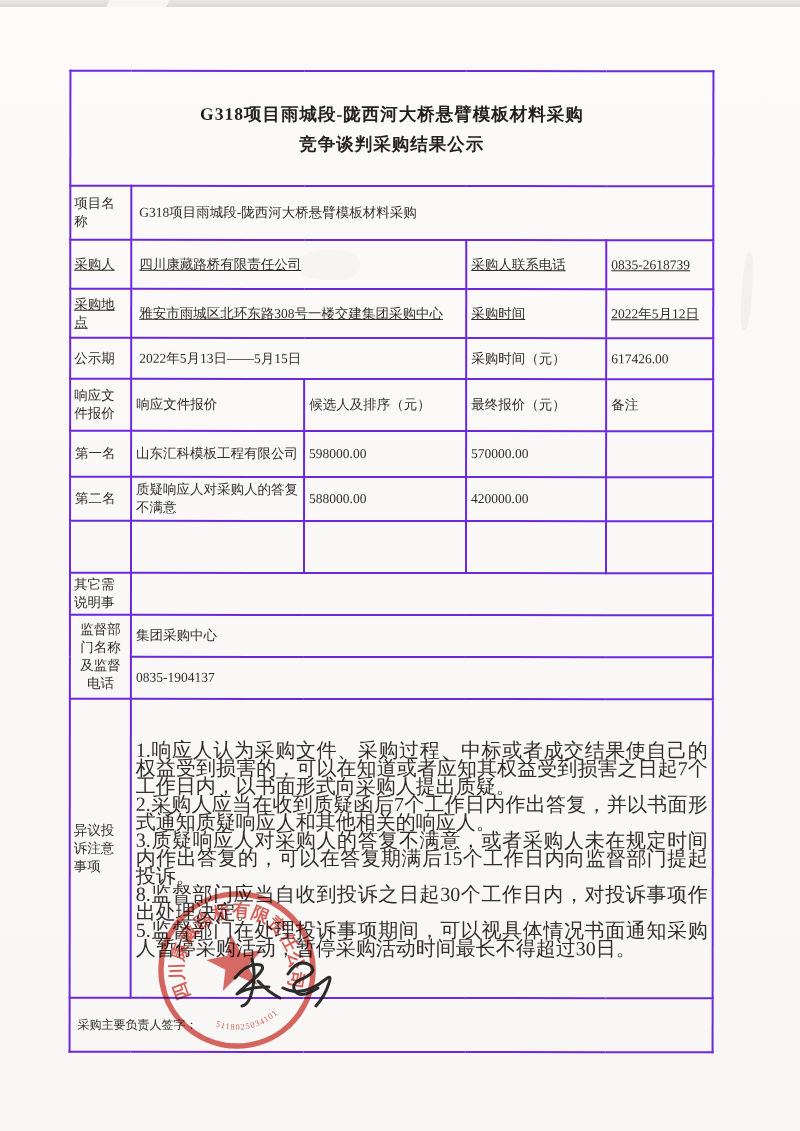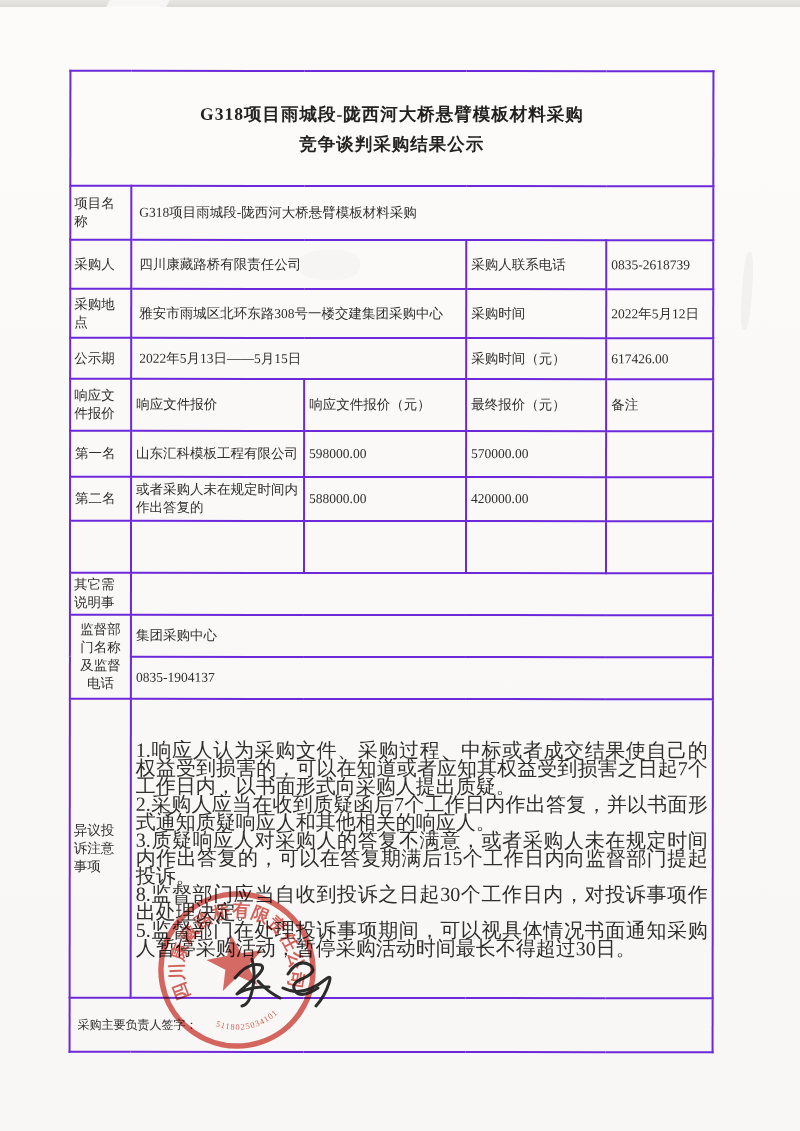--- a/index.html
+++ b/index.html
@@ -33,21 +33,21 @@
     font-size:13.5px;line-height:18px;
     padding:2px 4px;vertical-align:middle;
     overflow:hidden;
   }
   .title-cell{height:109px;text-align:center;vertical-align:middle;}
   .title-line{font-size:17.5px;font-weight:bold;letter-spacing:1px;line-height:30px;color:#222;}
   td.lab{padding-left:3px;}
   td.lab-c{text-align:center;}
   td.val{padding-left:7px;}
   td.c{}
-  tr.h50 td{height:48px;} tr.h45 td{height:43px;} tr.h37 td{height:35px;margin-top:16px;}
+  tr.h50 td{height:48px;} tr.h45 td{height:43px;text-decoration:underline;} tr.h37 td{height:35px;margin-top:16px;}
   tr.h48 td{height:46px;} tr.h42 td{height:40px;margin-left:48px;} tr.h40 td{height:38px;} tr.h34 td{height:32px;} tr.h38 td{height:36px;}
   tr.obj-row td{height:293px;vertical-align:middle;}
   tr.sig-row td{height:48px;}
   .obj-text{padding:0 4px;}
   .obj-text div{font-size:20px;line-height:18px;text-align:justify;}
   .sig-label{font-size:12px;padding-left:3px;}
   .stamp{position:absolute;left:147px;top:880px;width:180px;height:180px;
     mix-blend-mode:multiply;opacity:0.9;transform:rotate(-10deg);}
   .signature{position:absolute;left:228px;top:948px;width:120px;height:76px;}
   .num{font-family:"Liberation Serif","DejaVu Serif",serif;}
@@ -95,34 +95,34 @@
   </tr>
   <tr class="h37">
     <td class="lab">公示期</td>
     <td class="val" colspan="2">2022年5月13日——5月15日</td>
     <td class="c">采购时间（元）</td>
     <td class="c num">617426.00</td>
   </tr>
   <tr class="h48">
     <td class="lab">响应文件报价</td>
     <td class="c">响应文件报价</td>
-    <td class="c">响应文件报价（元）</td>
+    <td class="c">候选人及排序（元）</td>
     <td class="c">最终报价（元）</td>
     <td class="c">备注</td>
   </tr>
   <tr class="h42">
     <td class="c">第一名</td>
     <td class="c">山东汇科模板工程有限公司</td>
     <td class="c num">598000.00</td>
     <td class="c num">570000.00</td>
     <td class="c"></td>
   </tr>
   <tr class="h40">
     <td class="c">第二名</td>
-    <td class="c">或者采购人未在规定时间内作出答复的</td>
+    <td class="c">质疑响应人对采购人的答复不满意</td>
     <td class="c num">588000.00</td>
     <td class="c num">420000.00</td>
     <td class="c"></td>
   </tr>
   <tr class="h48">
     <td class="c"></td>
     <td class="c"></td>
     <td class="c"></td>
     <td class="c"></td>
     <td class="c"></td>

